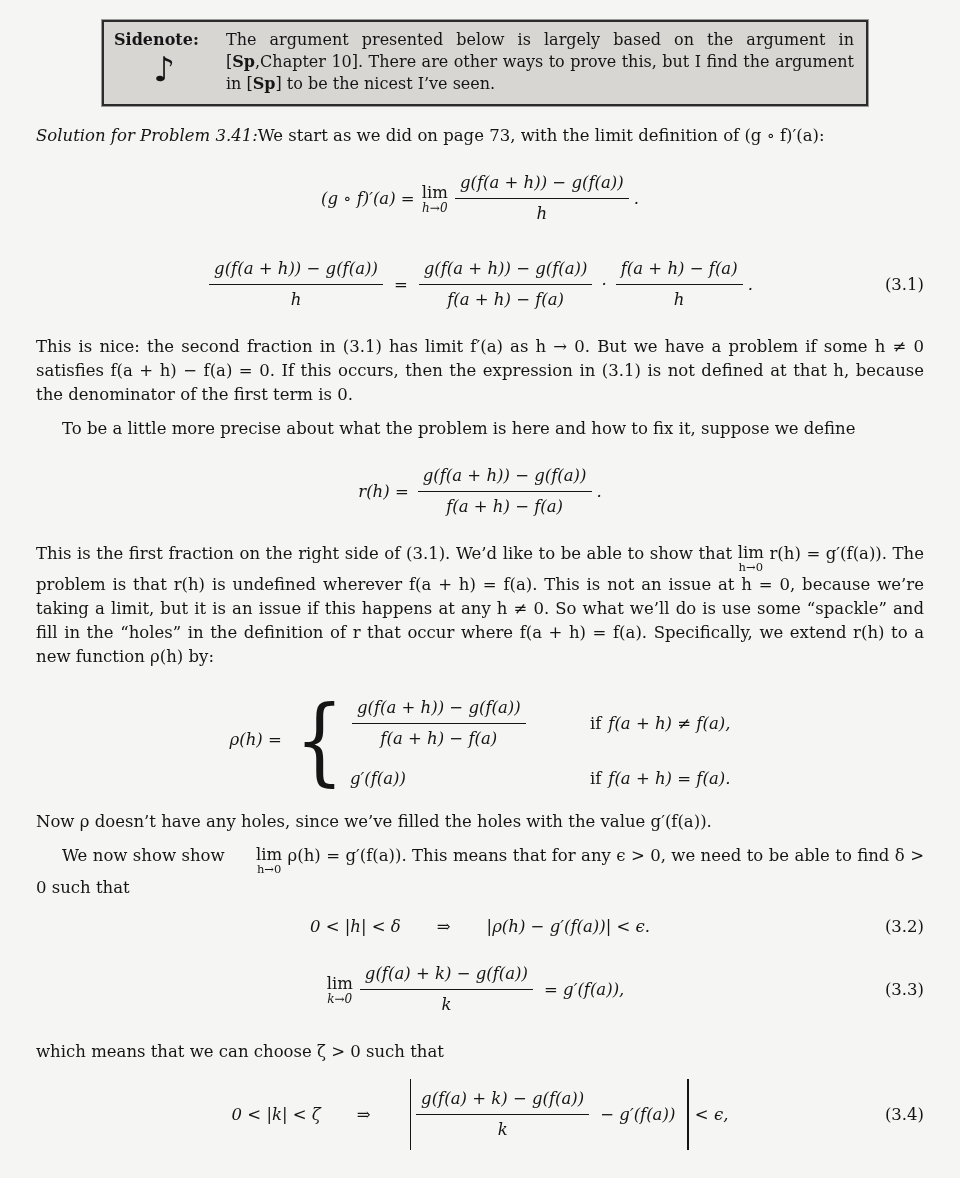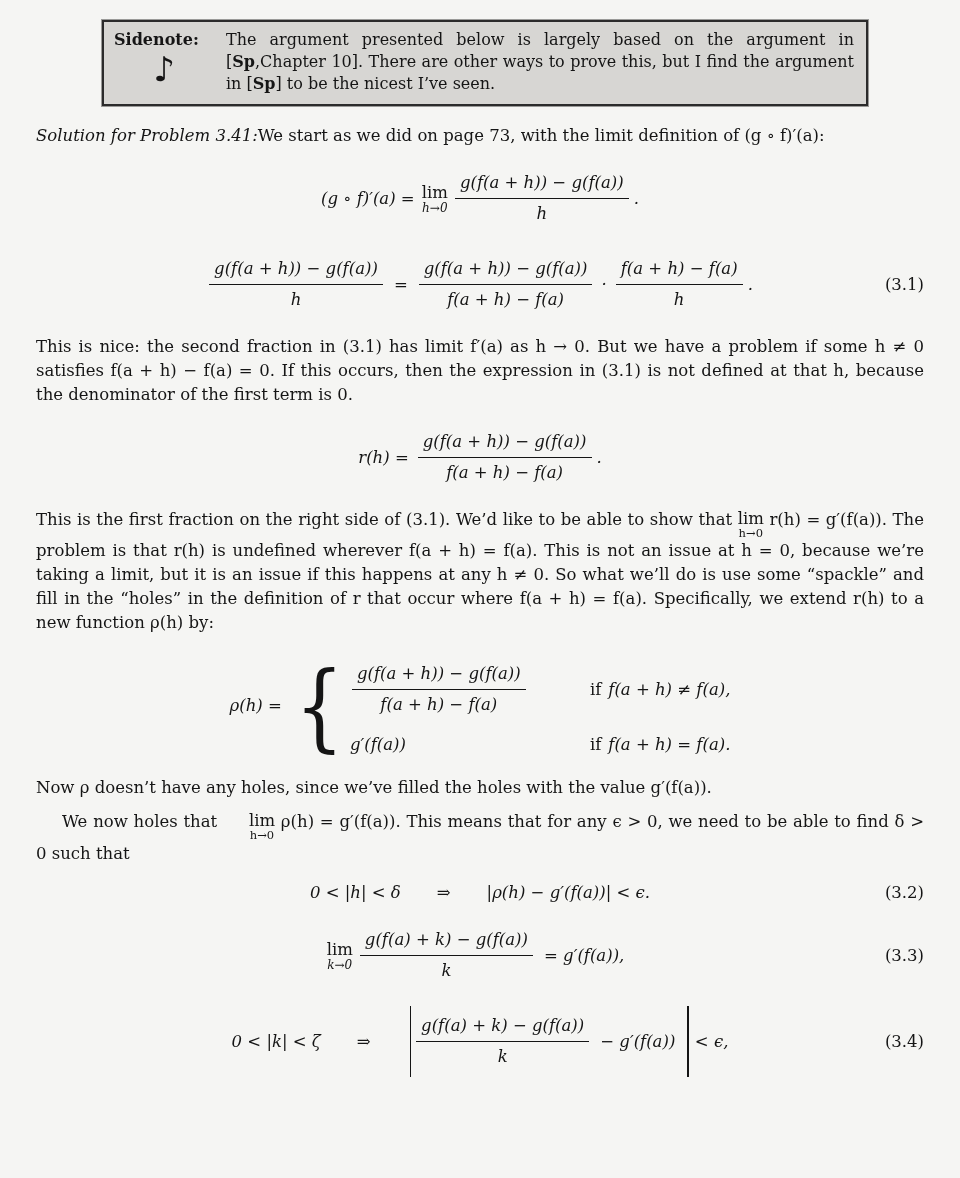--- a/index.html
+++ b/index.html
@@ -117,20 +117,21 @@
           <span class="num">f(a + h) − f(a)</span>
           <span class="den">h</span>
         </span>
       <span class="tail">.</span>
     </span>
     <span class="tag">(3.1)</span>
   </div>
 
   <p>This is nice: the second fraction in (3.1) has limit f′(a) as h → 0. But we have a problem if some h ≠ 0 satisfies f(a + h) − f(a) = 0. If this occurs, then the expression in (3.1) is not defined at that h, because the denominator of the first term is 0.</p>
 
+  <p class="indent">To be a little more precise about what the problem is here and how to fix it, suppose we define</p>
 
   <div class="eq">
     <span class="eqline">
       <span class="lhs">r(h) =</span>
       <span class="frac">
           <span class="num">g(f(a + h)) − g(f(a))</span>
           <span class="den">f(a + h) − f(a)</span>
         </span>
       <span class="tail">.</span>
     </span>
@@ -157,21 +158,21 @@
               <span>g′(f(a))</span>
             </span>
           <span class="case-cond"><span class="if-word">if</span><span>f(a + h) = f(a).</span></span>
         </span>
       </span>
     </span>
   </div>
 
   <p>Now ρ doesn’t have any holes, since we’ve filled the holes with the value g′(f(a)).</p>
 
-  <p class="indent"><span>We now holes that </span><span class="inlim"><span class="w">lim</span><span class="s">h→0</span></span><span> ρ(h) = g′(f(a)). This means that for any ϵ &gt; 0, we need to be able to find δ &gt; 0 such that</span></p>
+  <p class="indent"><span>We now show show </span><span class="inlim"><span class="w">lim</span><span class="s">h→0</span></span><span> ρ(h) = g′(f(a)). This means that for any ϵ &gt; 0, we need to be able to find δ &gt; 0 such that</span></p>
 
   <div class="eq">
     <span class="eqline">
       <span>0 &lt; |h| &lt; δ</span>
       <span class="imp">⇒</span>
       <span>|ρ(h) − g′(f(a))| &lt; ϵ.</span>
     </span>
     <span class="tag">(3.2)</span>
   </div>
 
@@ -184,20 +185,21 @@
         </span>
       <span class="frac">
           <span class="num">g(f(a) + k) − g(f(a))</span>
           <span class="den">k</span>
         </span>
       <span class="rel">= g′(f(a)),</span>
     </span>
     <span class="tag">(3.3)</span>
   </div>
 
+  <p>which means that we can choose ζ &gt; 0 such that</p>
 
   <div class="eq">
     <span class="eqline">
       <span>0 &lt; |k| &lt; ζ</span>
       <span class="imp">⇒</span>
       <span class="absgrp">
         <span class="vbar"></span>
         <span class="frac">
             <span class="num">g(f(a) + k) − g(f(a))</span>
             <span class="den">k</span>

